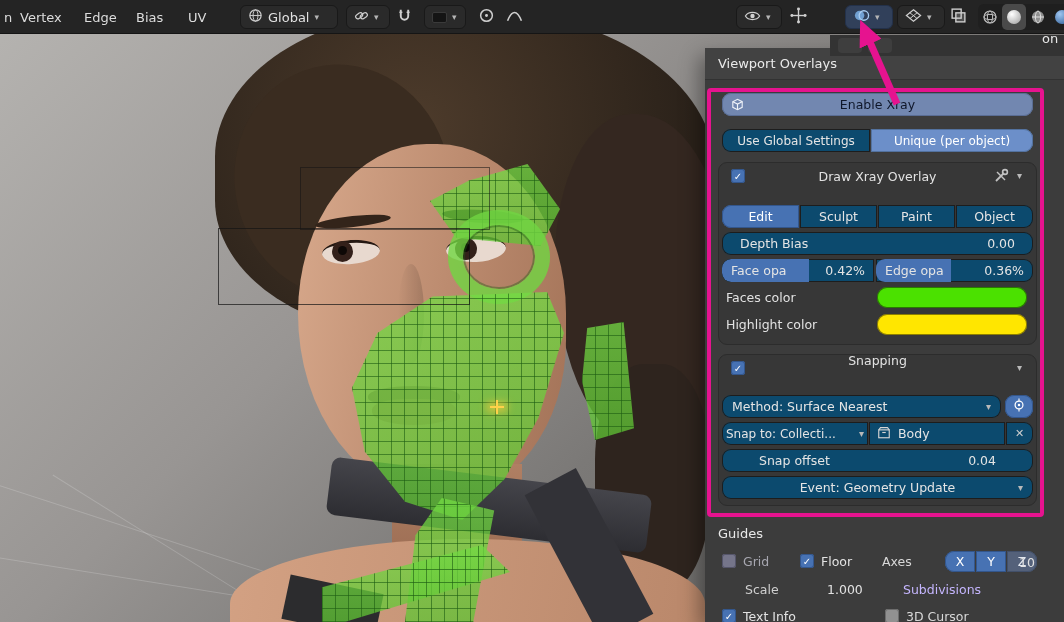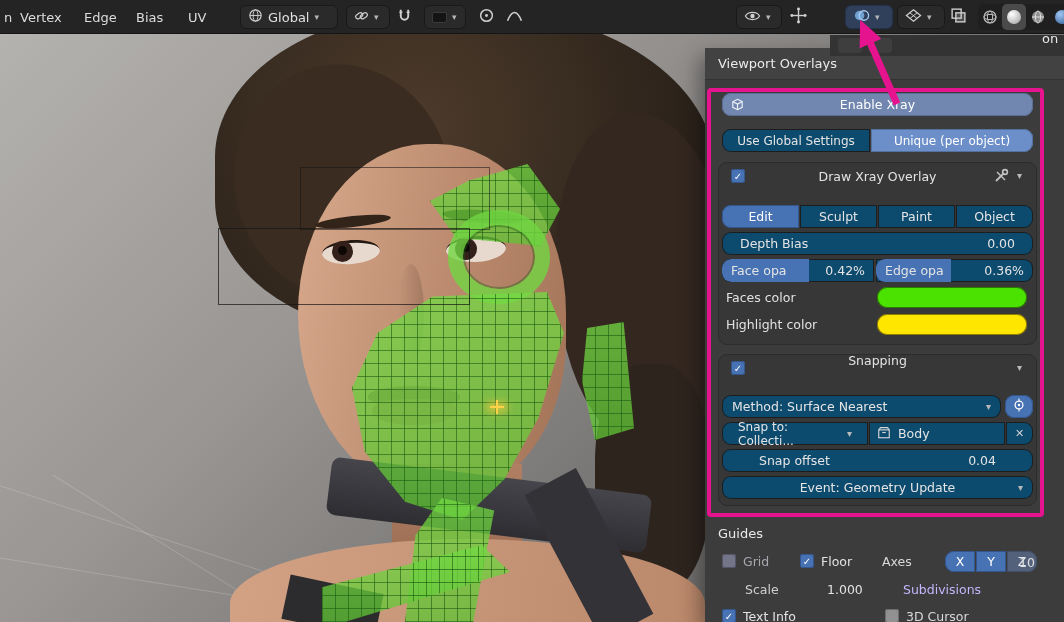--- a/index.html
+++ b/index.html
@@ -229,21 +229,21 @@
   <div class="abs" style="left:830px;top:35px;width:234px;height:21px;background:#333;z-index:25">
     <span class="abs" style="left:8px;top:3px;width:24px;height:15px;background:#3e3e3e;border-radius:4px"></span>
     <span class="abs" style="left:38px;top:3px;width:24px;height:15px;background:#3e3e3e;border-radius:4px"></span>
     <span class="abs" style="left:212px;top:-4px;color:#e8e8e8;font-size:13px">on</span>
   </div>
 
   <div class="panel">
     <div class="panel-head"></div>
     <span class="abs" style="left:13px;top:8px;font-size:13px;color:#eaeaea">Viewport Overlays</span>
 
-    <div class="w center" style="left:17px;top:45px;width:311px;background:#7287b0;box-shadow:inset 0 0 0 1px #5a6d94;color:#ffffff">
+    <div class="w center" style="left:17px;top:45px;width:311px;background:#7287b0;box-shadow:inset 0 0 0 1px #5a6d94;color:#0f172a">
       <span class="icon abs" style="left:8px;top:4px">
         <svg width="15" height="15" viewBox="0 0 16 16">
             <path d="M3 5 L8 2.5 L13 5 L13 11 L8 13.5 L3 11 z" fill="none" stroke="#eef2f8" stroke-width="1.2"></path>
             <path d="M3 5 L8 7.5 L13 5 M8 7.5 V13.5" fill="none" stroke="#eef2f8" stroke-width="1.2"></path>
           </svg>
       </span>
       <span>Enable Xray</span>
     </div>
 
     <div class="w center seg first" style="left:17px;top:81px;width:148px;font-size:12px">
@@ -323,21 +323,21 @@
       <span class="icon">
         <svg width="14" height="14" viewBox="0 0 16 16">
             <circle cx="8" cy="8" r="4.5" fill="none" stroke="#fff" stroke-width="1.4"></circle>
             <circle cx="8" cy="8" r="1.4" fill="#fff"></circle>
             <line x1="8" y1="0.5" x2="8" y2="3.5" stroke="#fff" stroke-width="1.3"></line>
             <line x1="8" y1="12.5" x2="8" y2="15.5" stroke="#fff" stroke-width="1.3"></line>
           </svg>
       </span>
     </div>
 
-    <div class="w between seg first" style="left:17px;top:374px;width:146px;padding:0 16px;font-size:12px">
+    <div class="w between seg first" style="left:17px;top:374px;width:146px;padding:0 4px;font-size:12px">
       <span>Snap to: Collecti...</span>
       <span class="tri">▾</span>
     </div>
     <div class="w seg" style="left:164px;top:374px;width:136px;padding:0 8px;gap:7px">
       <span class="icon">
         <svg width="14" height="13" viewBox="0 0 16 14">
             <rect x="2" y="4" width="12" height="9" fill="none" stroke="#d5d5d5" stroke-width="1.3"></rect>
             <path d="M2 4 L4 1.5 H12 L14 4" fill="none" stroke="#d5d5d5" stroke-width="1.3"></path>
             <line x1="6" y1="7" x2="10" y2="7" stroke="#d5d5d5" stroke-width="1.3"></line>
           </svg>

